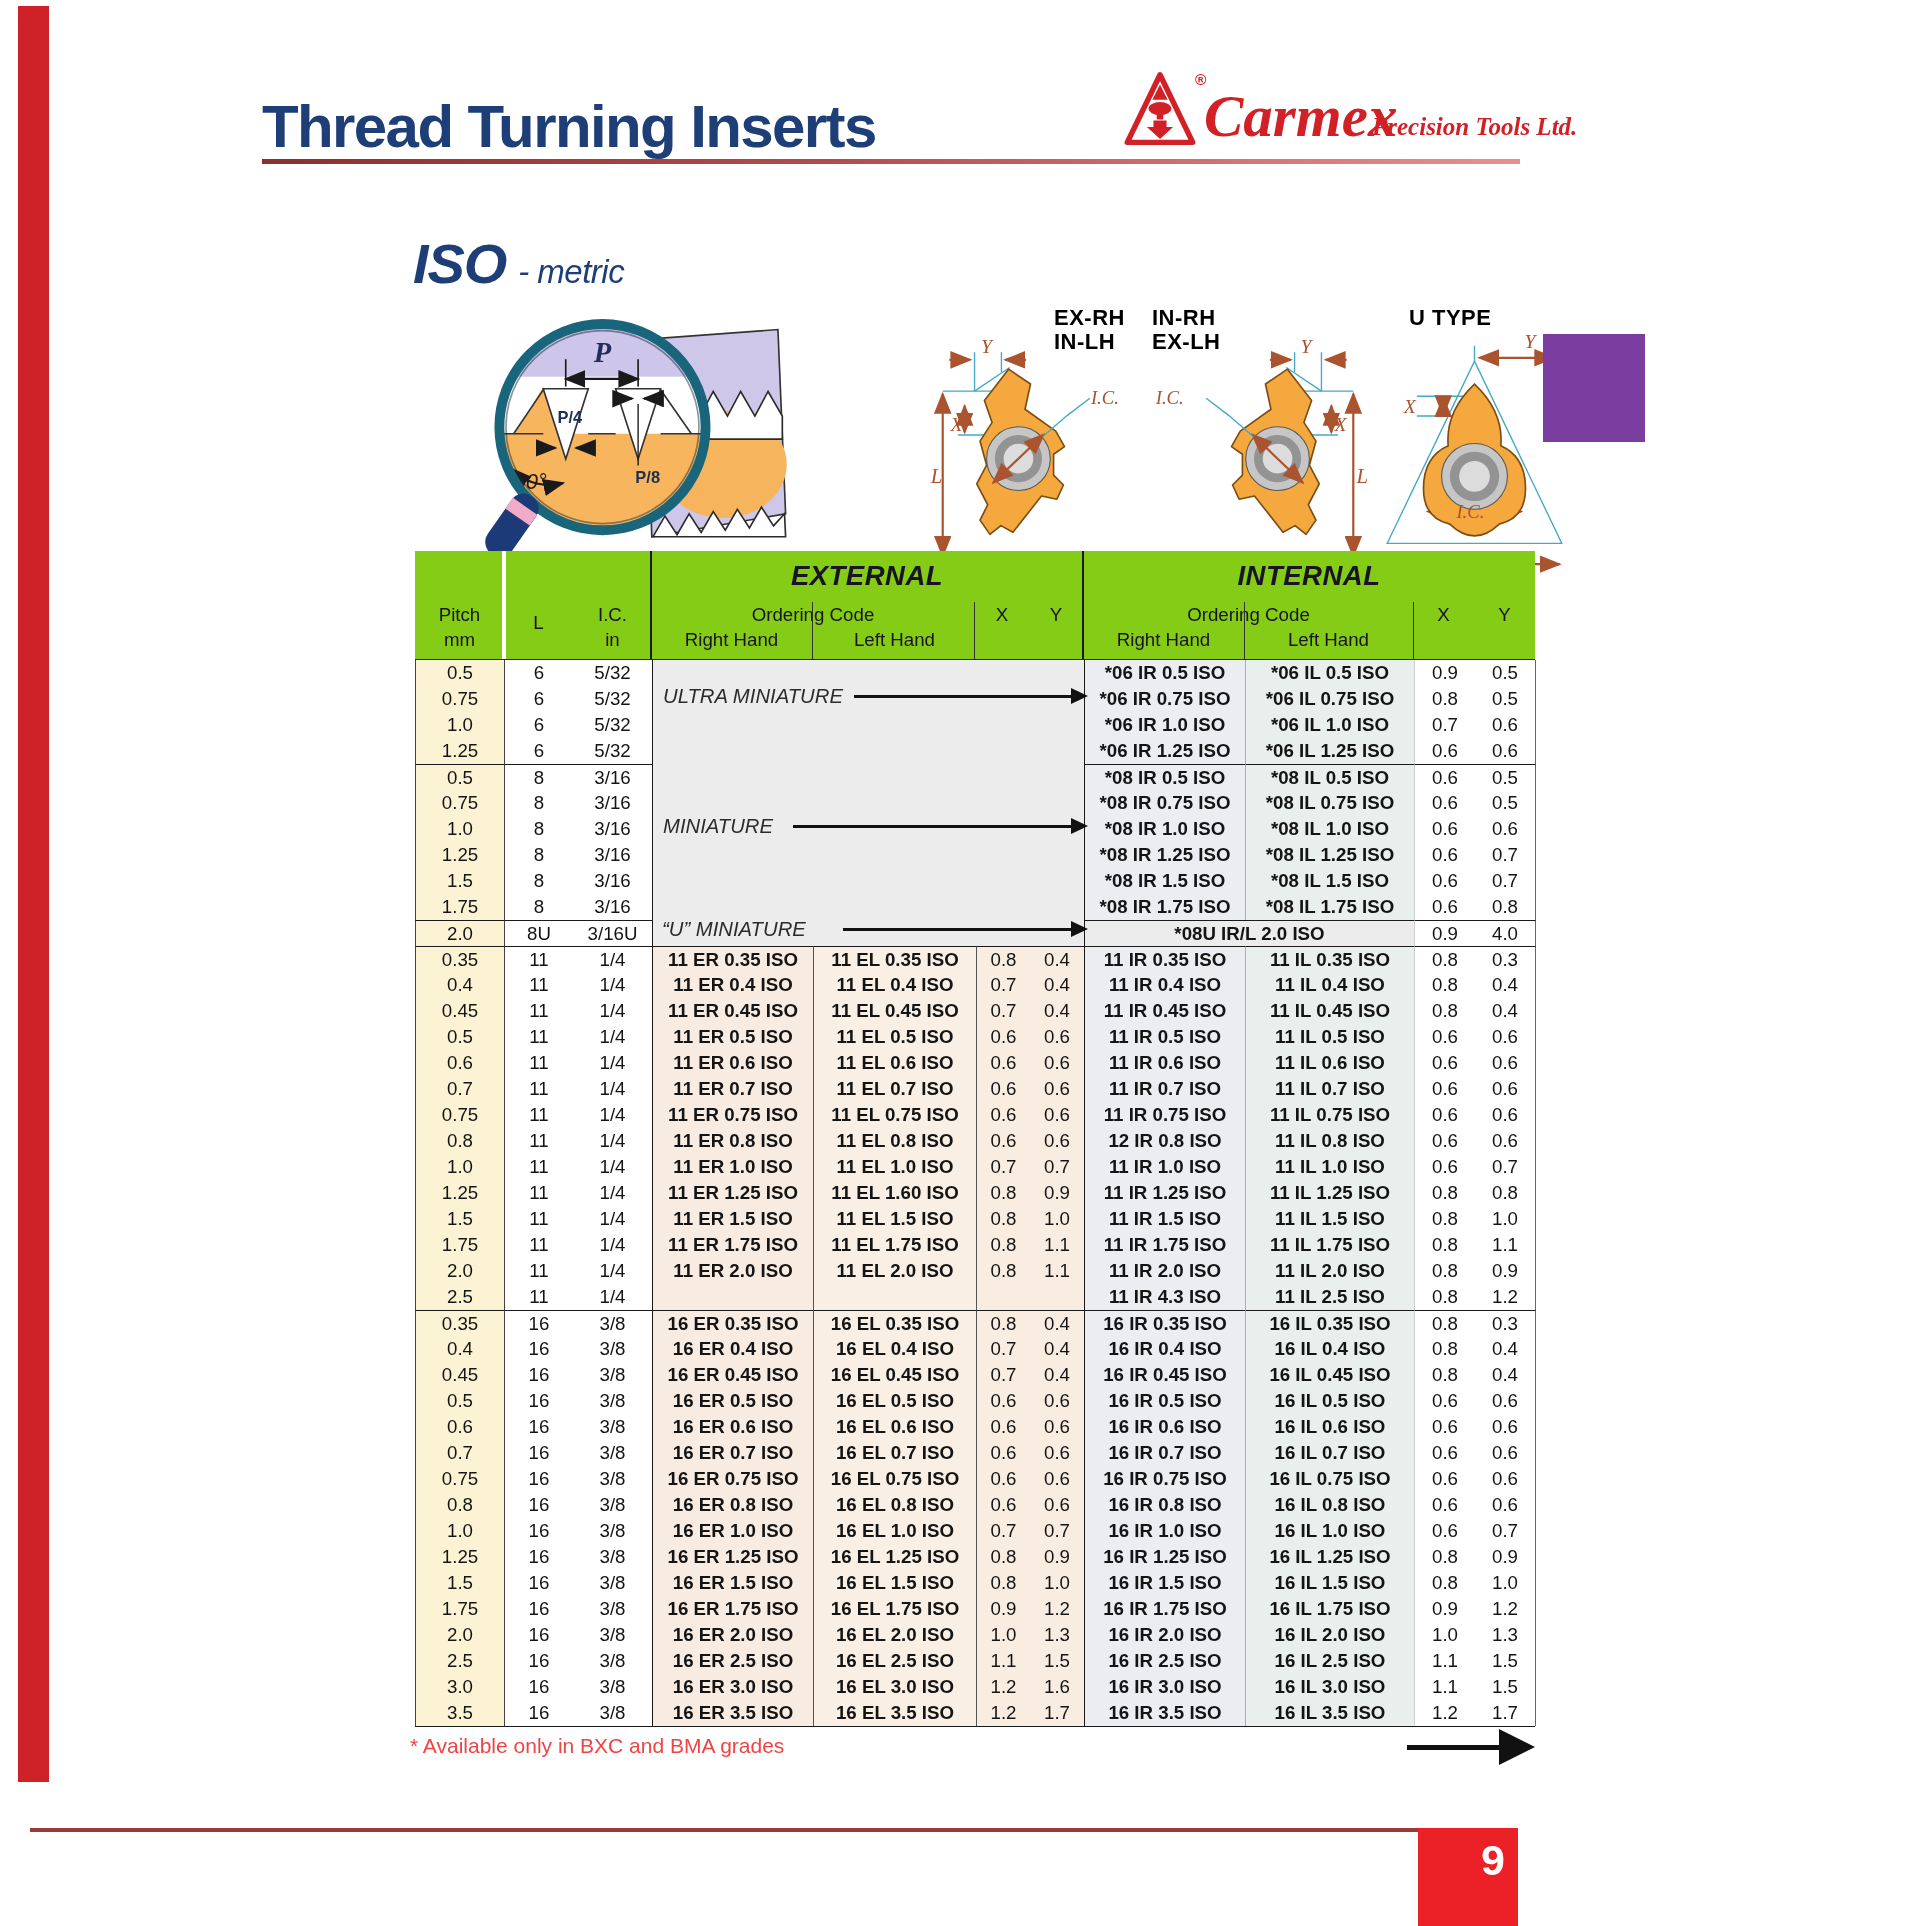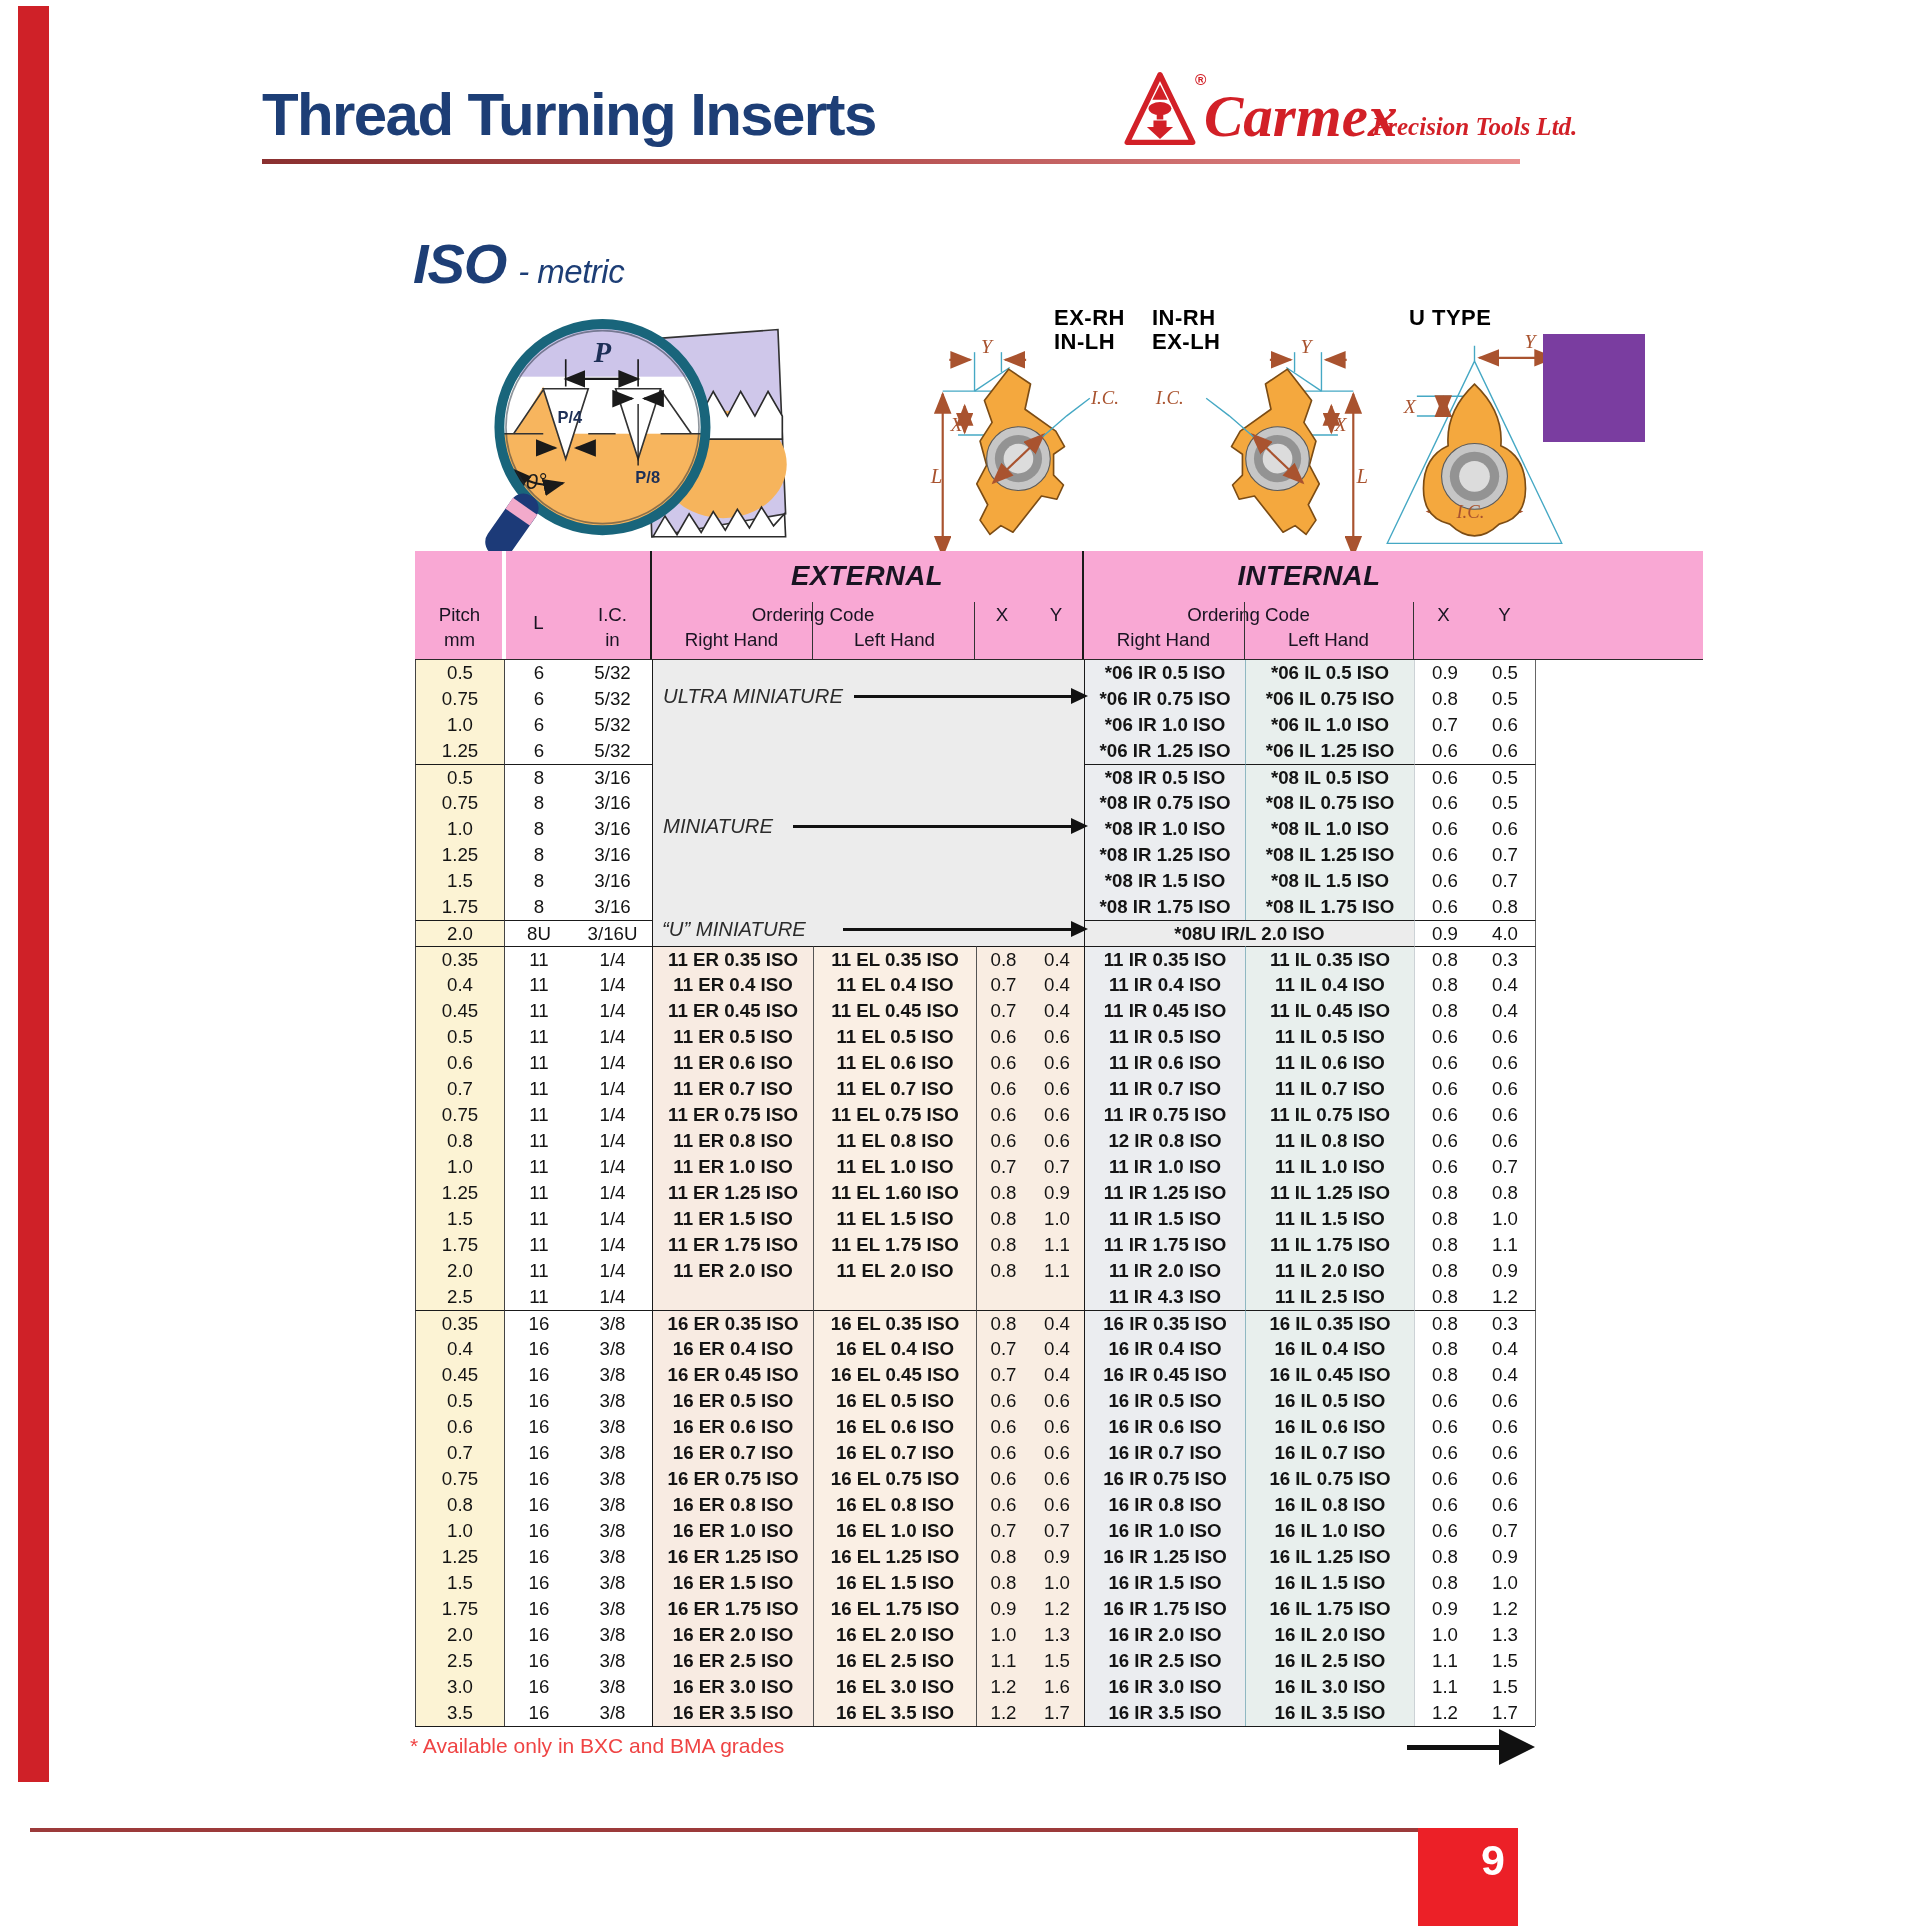--- a/index.html
+++ b/index.html
@@ -2,40 +2,40 @@
 <html style="font-size:8.8px"><head>
 <meta charset="utf-8">
 <style>
   html,body{margin:0;padding:0;background:#888;}
   #page{position:relative;width:1926px;height:1926px;background:#ffffff;overflow:hidden;
         font-family:"Liberation Sans",sans-serif;}
   .abs{position:absolute;}
 
   
   #left-bar{left:17.6px;top:5.5px;width:31px;height:1776px;background:#cf2128;}
-  #page-title{left:262px;top:80px;font-size:60px;font-weight:bold;color:#1d3e76;letter-spacing:-1.6px;white-space:nowrap;}
+  #page-title{left:262px;top:92px;font-size:60px;font-weight:bold;color:#1d3e76;letter-spacing:-1.6px;white-space:nowrap;}
   #title-rule{left:262px;top:159px;width:1258px;height:5px;
               background:linear-gradient(90deg,#8a3030 0%,#b24c4c 45%,#e89090 100%);}
   #logo-tri{left:1124px;top:70px;width:72px;height:76px;}
   #logo-reg{left:1195px;top:71px;font-size:15.4px;font-weight:bold;color:#d22027;}
   #logo-brand{left:1204px;top:82px;font-family:"Liberation Serif",serif;font-style:italic;font-weight:bold;
               font-size:59px;color:#d22027;white-space:nowrap;}
   #logo-sub{left:1372px;top:113px;font-family:"Liberation Serif",serif;font-style:italic;font-weight:bold;
             font-size:25px;color:#d22027;white-space:nowrap;}
 
   #iso-head{left:413px;top:231px;display:flex;align-items:baseline;color:#1d3e76;}
   #iso-word{font-size:56px;font-weight:bold;font-style:italic;letter-spacing:-1.1px;}
   #iso-metric{font-size:33px;font-style:italic;margin-left:12px;letter-spacing:-0.5px;}
 
   .ins-label{font-size:22px;font-weight:bold;color:#000000;letter-spacing:0.5px;white-space:nowrap;}
   #purple-sq{left:1543px;top:334px;width:102px;height:108px;background:#7a3da0;}
 
   
   #tbl{left:415px;top:551px;width:1120px;}
-  #thead{position:relative;width:1288px;height:108px;background:#f9a8d4;border-bottom:1.6px solid #2a2a2a;}
+  #thead{position:relative;width:1120px;height:108px;background:#84cc16;border-bottom:1.6px solid #2a2a2a;}
   .hlbl{position:absolute;text-align:center;color:#191422;font-size:18.7px;}
   .hbig{font-size:27.5px;font-weight:bold;font-style:italic;letter-spacing:0.5px;}
   .vline{position:absolute;top:0;bottom:0;width:1.6px;background:#1a1a1a;}
   .vline-short{position:absolute;top:51px;bottom:0;width:1.1px;background:#333;}
   .vline-gap{position:absolute;top:0;bottom:0;width:3.8px;background:#fff;}
 
   #tbody{display:grid;grid-auto-rows:26px;width:1120px;border-bottom:1.6px solid #1a1a1a;}
   .row{display:grid;grid-template-columns:89px 69px 79px 161px 163px 54px 54px 161px 169px 61px 61px;}
   .row>div{display:flex;align-items:center;justify-content:center;font-size:18.7px;color:#141414;
            box-sizing:border-box;overflow:hidden;white-space:nowrap;}

